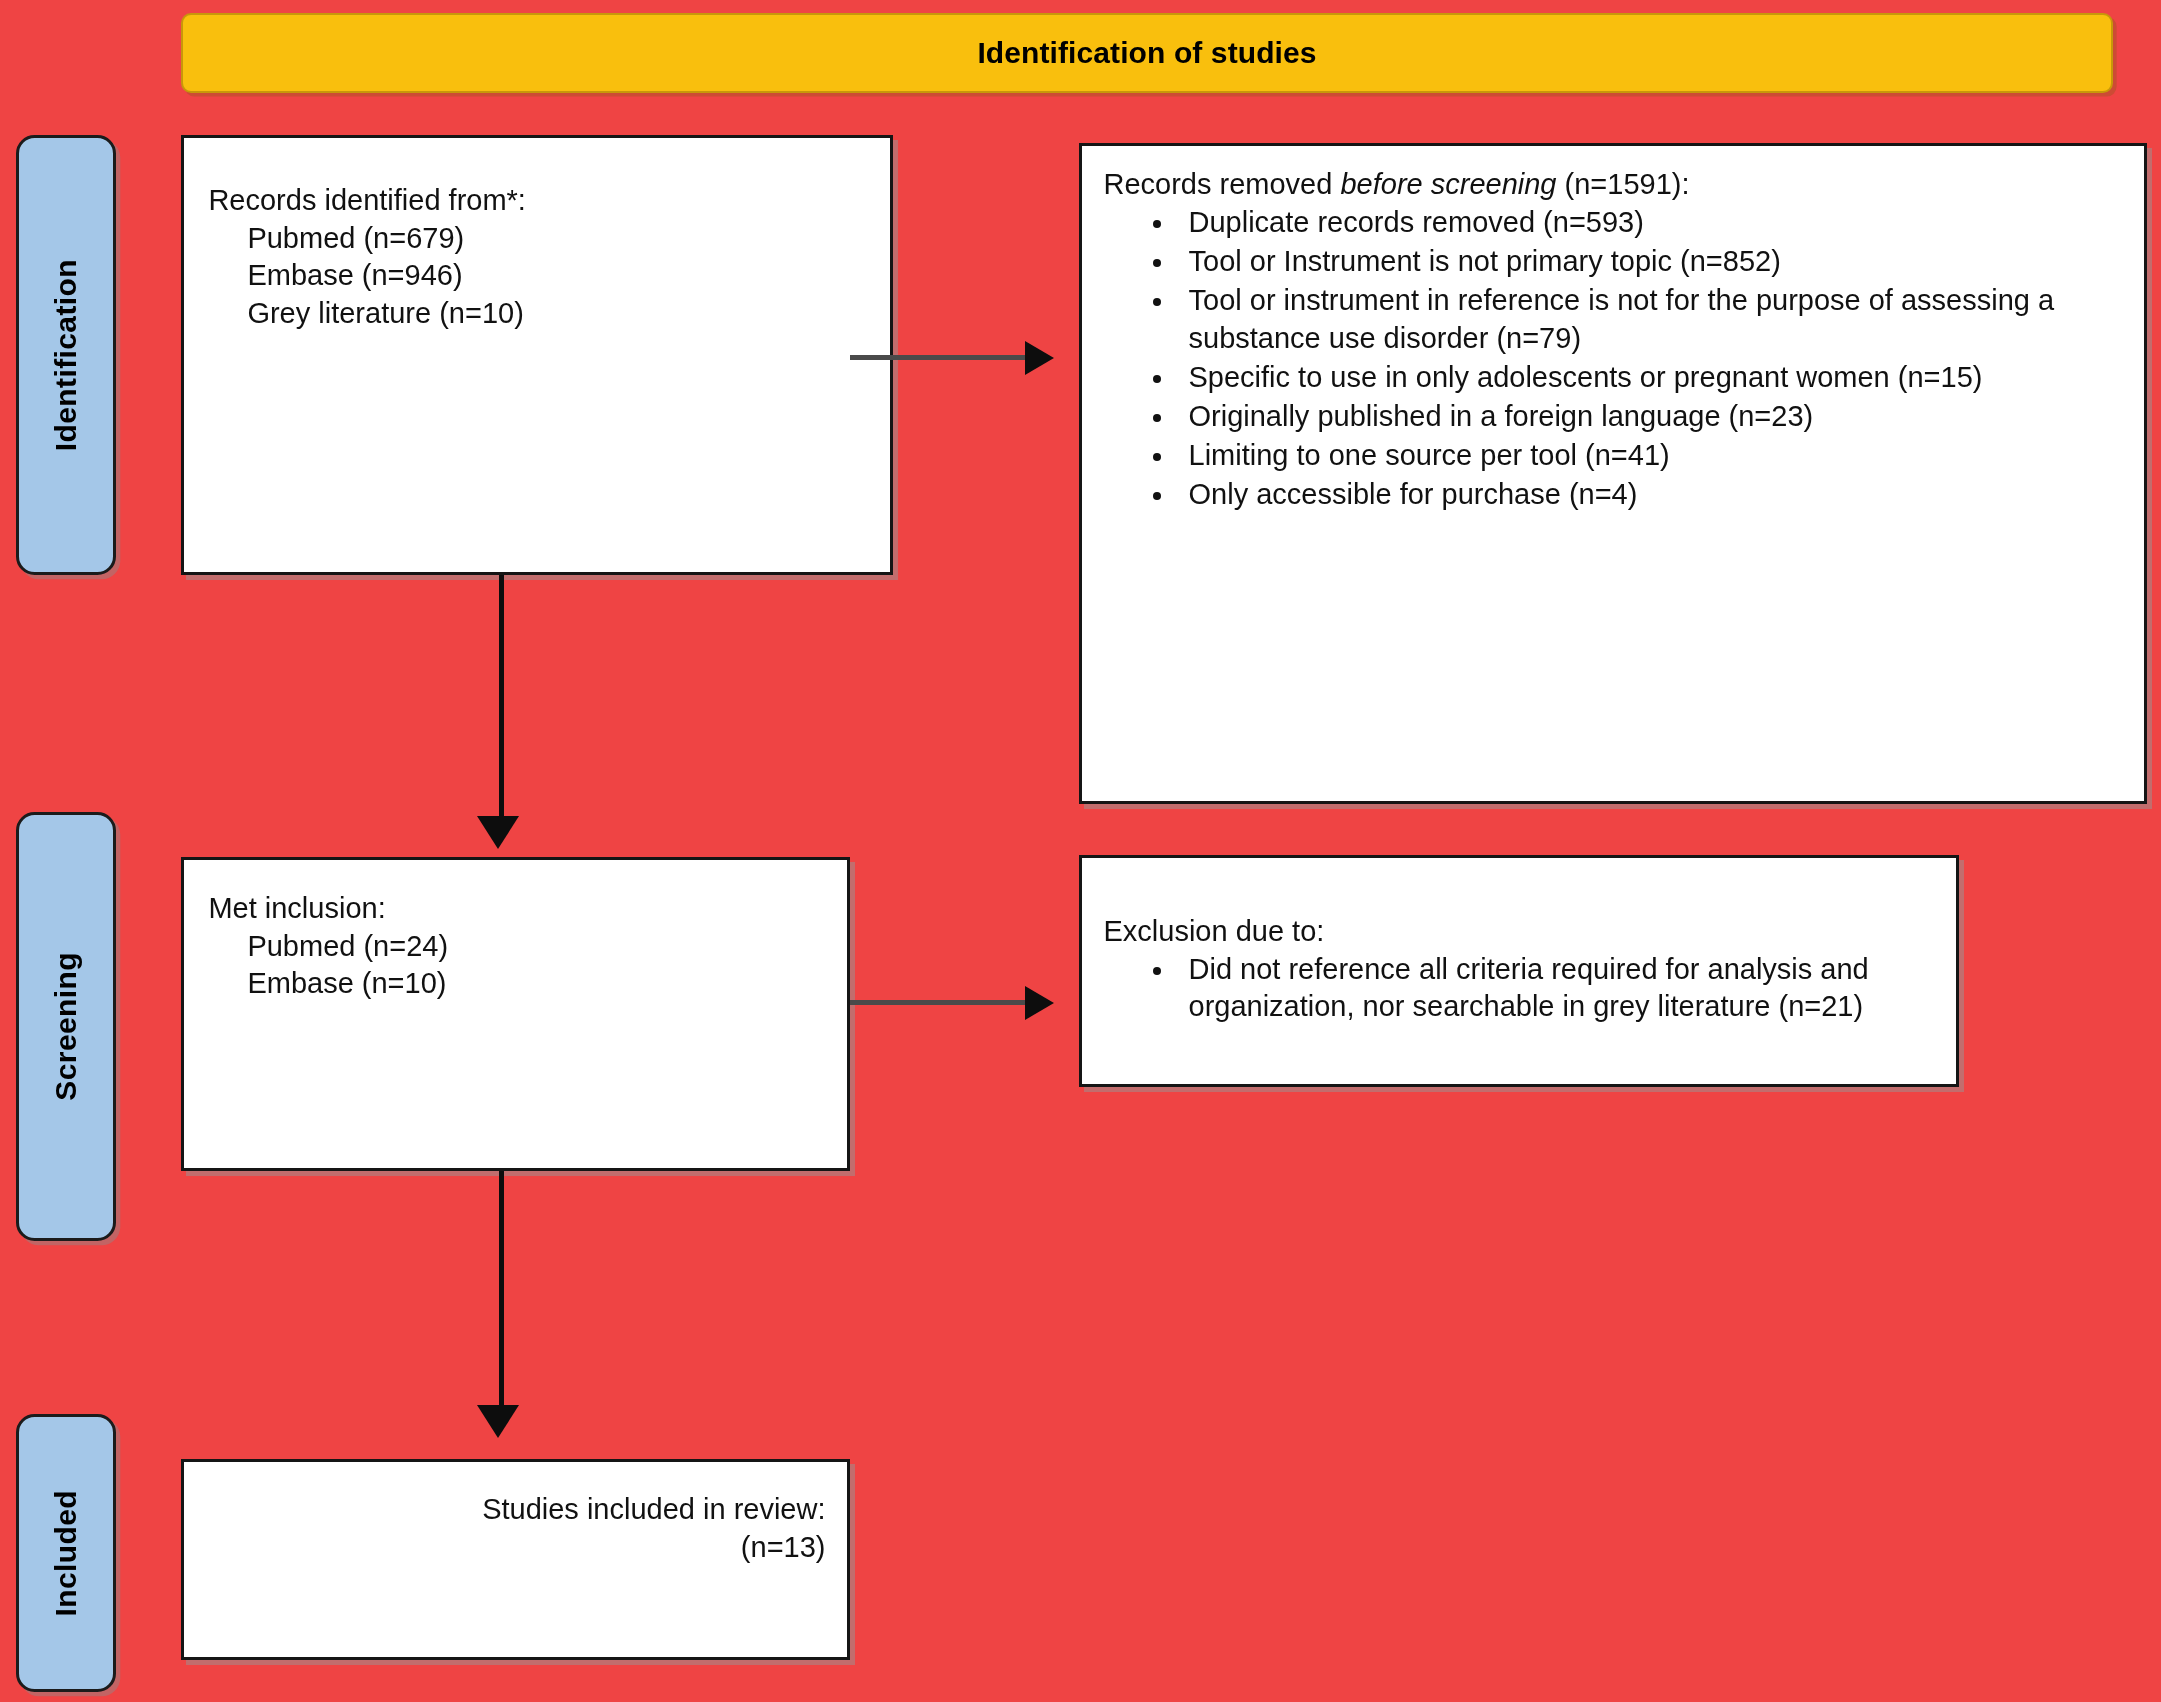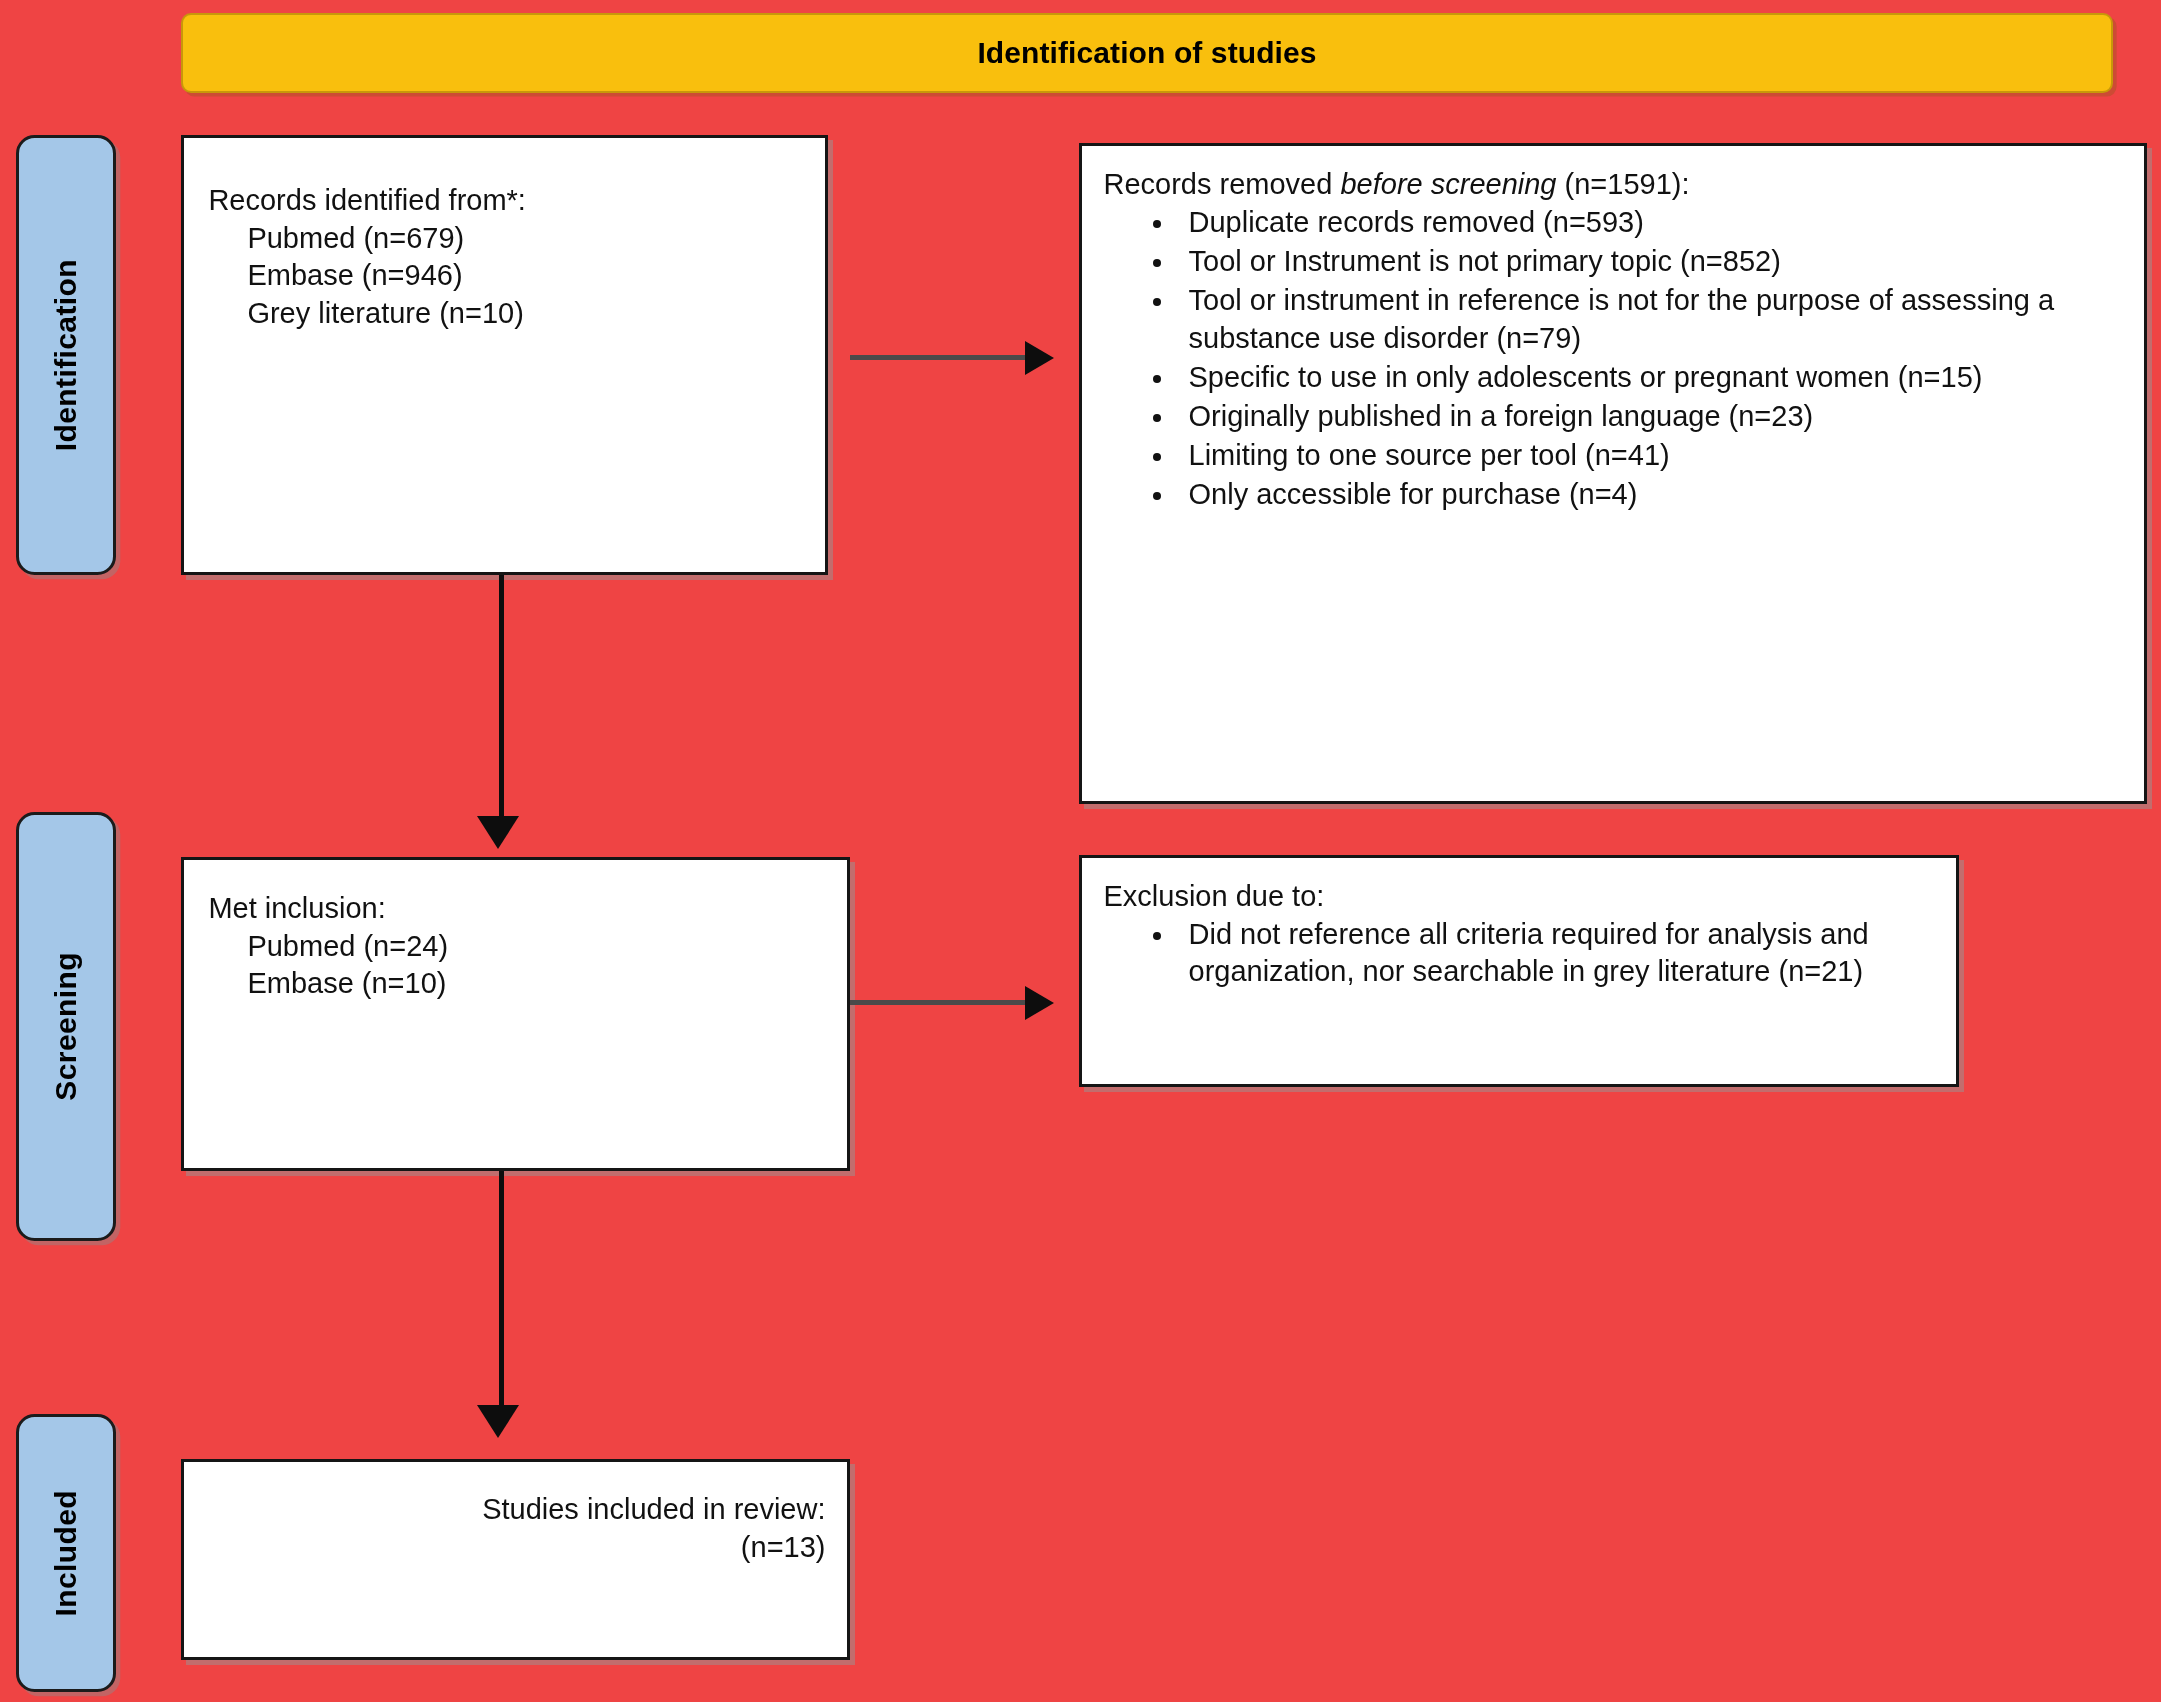--- a/index.html
+++ b/index.html
@@ -74,31 +74,31 @@
     box-sizing: border-box;
     box-shadow: 5px 5px 0 rgba(150,150,150,0.5);
   }
   .flow-box .box-inner {
     padding: 24.4px 21.5px 14.3px 24.4px;
     font-size: 29px;
     line-height: 1.30;
     color: #111111;
   }
 
-  #box-records-identified { left: 181px;  top: 135px;  width: 647px;  height: 440px; }
+  #box-records-identified { left: 181px;  top: 135px;  width: 712px;  height: 440px; }
   #box-records-removed    { left: 1079px; top: 143px;  width: 1068px; height: 661px; }
   #box-met-inclusion      { left: 181px;  top: 857px; width: 669px;  height: 314px; }
   #box-exclusion-due-to   { left: 1079px; top: 855px; width: 880px; height: 232px; }
   #box-studies-included   { left: 181px;  top: 1459px; width: 669px;  height: 201px; }
 
   #box-records-identified .box-inner { padding-top: 44px; }
   #box-met-inclusion .box-inner      { padding-top: 30px; }
   #box-studies-included .box-inner   { padding-top: 29px; text-align: right; }
   #box-records-removed .box-inner    { padding: 20px 18.6px 8.6px 21.5px; }
-  #box-exclusion-due-to .box-inner   { padding: 20px 17px 8.6px 21.5px; }
+  #box-exclusion-due-to .box-inner   { padding: 20px 17px 8.6px 21.5px; margin-top: 35px; }
 
   .line-indent { padding-left: 39px; }
   .italic { font-style: italic; }
 
   ul.bullets {
     list-style: none;
     margin: 0;
     padding: 0;
   }
   ul.bullets li {

